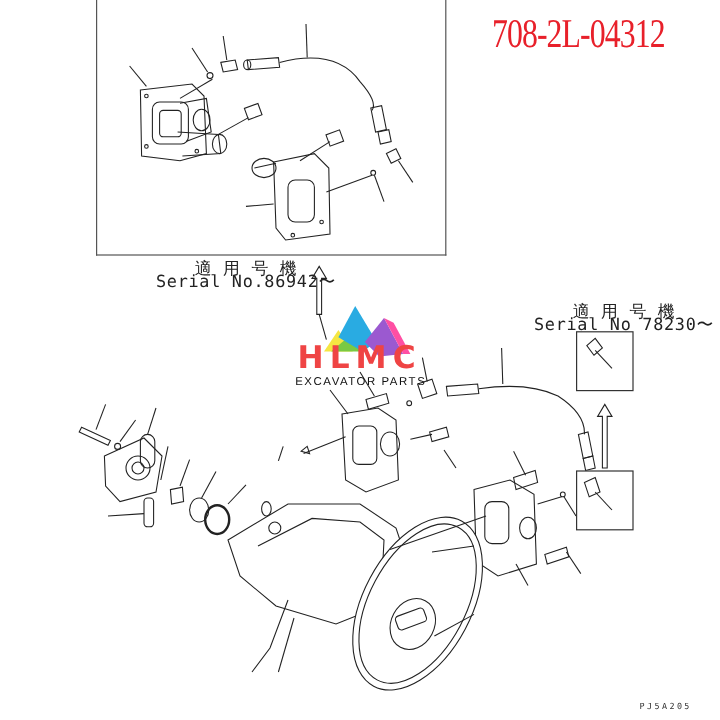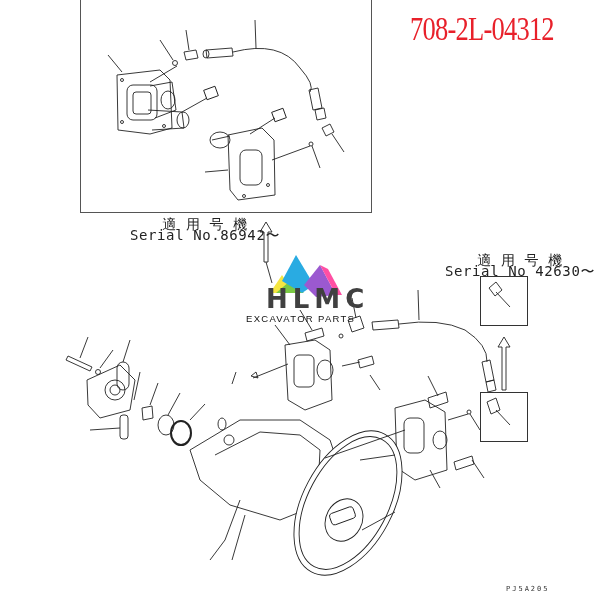--- a/index.html
+++ b/index.html
@@ -4,23 +4,23 @@
 <style>
   html, body { margin: 0; padding: 0; background: #ffffff; }
   body { width: 600px; height: 600px; position: relative; overflow: hidden; font-family: "DejaVu Sans Mono", monospace; }
   .part-number { position: absolute; left: 410px; top: 10px; font-family: "Liberation Serif", serif; font-size: 34px; color: #e8202a; letter-spacing: -1px; transform: scaleX(0.78); transform-origin: left top; white-space: nowrap; }
   .inset-box { position: absolute; left: 80px; top: 0px; width: 292px; height: 213px; border: 1.5px solid #555; border-top: none; box-sizing: border-box; }
   .serial-block { position: absolute; font-size: 14px; color: #222; line-height: 11px; letter-spacing: 0.6px; white-space: nowrap; text-align: center; }
   .serial-1 { left: 130px; top: 219px; }
   .serial-2 { left: 445px; top: 255px; }
   .small-box { position: absolute; border: 1px solid #333; box-sizing: border-box; }
   .logo { position: absolute; left: 232px; top: 245px; width: 140px; height: 85px; }
-  .logo-text { position: absolute; left: 266px; top: 284px; font-family: "DejaVu Sans", sans-serif; font-weight: bold; font-size: 26px; color: #404040; letter-spacing: 5px; }
+  .logo-text { position: absolute; left: 248px; top: 284px; font-family: "DejaVu Sans", sans-serif; font-weight: bold; font-size: 26px; color: #ef4444; letter-spacing: 5px; }
   .logo-sub { position: absolute; left: 246px; top: 313px; font-family: Liberation Sans, sans-serif; font-size: 9.5px; color: #111; letter-spacing: 1.3px; white-space: nowrap; }
-  .drawing-code { position: absolute; left: 506px; top: 585px; font-size: 7px; color: #333; letter-spacing: 2px; }
+  .drawing-code { position: absolute; left: 533px; top: 585px; font-size: 7px; color: #333; letter-spacing: 2px; }
   svg.drawing { position: absolute; left: 0; top: 0; }
 </style>
 </head>
 <body>
 
 <svg class="drawing" width="600" height="600" viewBox="0 0 600 600" fill="none" stroke="#222" stroke-width="0.9">
 
   <g>
     <path d="M117 75 L160 70 L170 80 L172 128 L150 134 L118 130 Z" fill="#fff"></path>
     <rect x="127" y="85" width="30" height="35" rx="6"></rect>
@@ -162,21 +162,21 @@
 <div class="part-number">708-2L-04312</div>
 
 <div class="inset-box"></div>
 
 <div class="serial-block serial-1">
   <div>適 用 号 機</div>
   <div>Serial No.86942〜</div>
 </div>
 <div class="serial-block serial-2">
   <div>適 用 号 機</div>
-  <div>Serial No 42630〜</div>
+  <div>Serial No 78230〜</div>
 </div>
 
 <div class="small-box" style="left:480px; top:276px; width:48px; height:50px;"></div>
 <div class="small-box" style="left:480px; top:392px; width:48px; height:50px;"></div>
 
 <svg class="logo" viewBox="0 0 140 85">
   <polygon points="38,48 50,30 62,48" fill="#f5e642"></polygon>
   <polygon points="44,48 58,36 72,48" fill="#7ac943"></polygon>
   <polygon points="50,36 64,10 82,40 70,48" fill="#29abe2"></polygon>
   <polygon points="72,40 88,20 104,50 84,52" fill="#9b59d0"></polygon>

